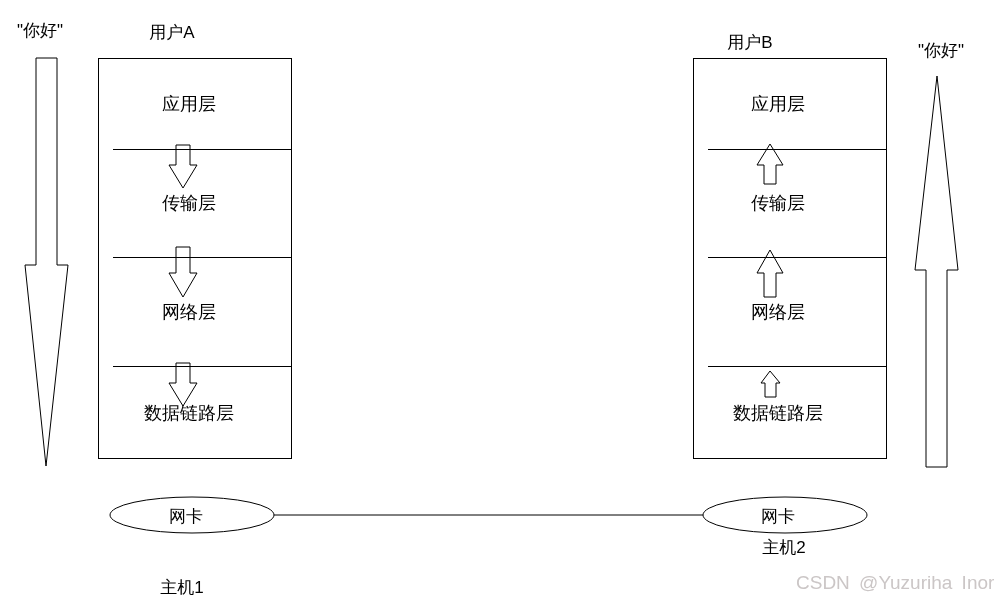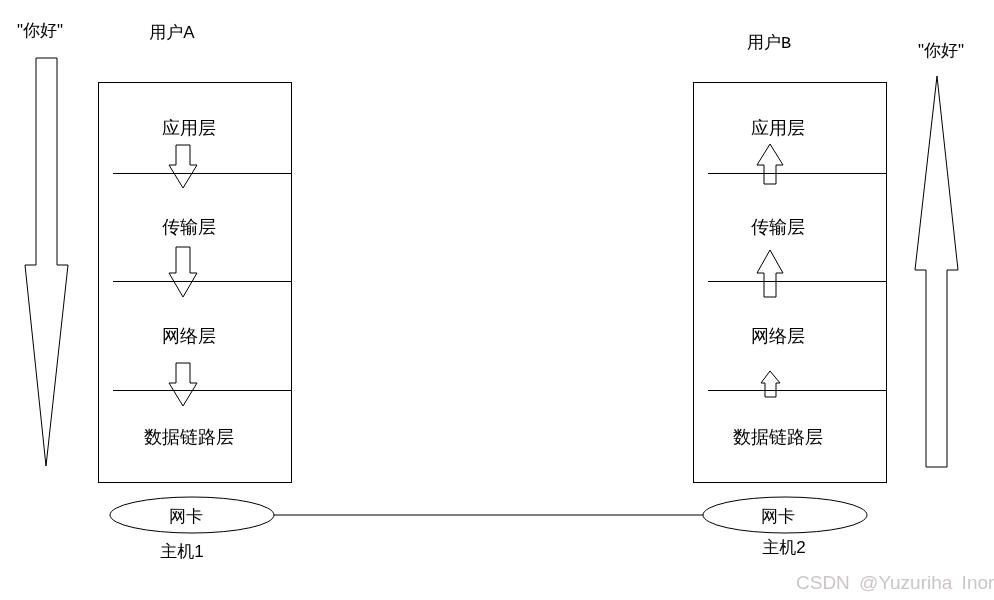--- a/index.html
+++ b/index.html
@@ -3,21 +3,21 @@
 <meta charset="utf-8">
 <style>
   html,body{margin:0;padding:0;background:#ffffff;}
   #canvas{
     position:relative;width:994px;height:600px;background:#ffffff;overflow:hidden;
     font-family:"Liberation Sans","DejaVu Sans",sans-serif;color:#000;
   }
   .label{position:absolute;font-size:17px;color:#000;white-space:nowrap;}
   .label.centered{text-align:center;}
   .stack{
-    position:absolute;top:82px;width:194px;height:401px;
+    position:absolute;top:58px;width:194px;height:401px;
     border:1px solid #000;box-sizing:border-box;
     display:flex;flex-direction:column;background:transparent;padding-left:14px;
   }
   .stack-left{left:98px;}
   .stack-right{left:693px;}
   .layer-row{
     display:flex;align-items:center;justify-content:center;
     font-size:18px;box-sizing:border-box;
   }
   .stack-left .layer-row{padding-right:26px;}
@@ -57,23 +57,23 @@
   <div class="label centered" style="left:132px;top:21px;width:80px;">用户A</div>
 
   <div class="stack stack-left">
     <div class="layer-row bordered" style="flex:91;">应用层</div>
     <div class="layer-row bordered" style="flex:108;">传输层</div>
     <div class="layer-row bordered" style="flex:110;">网络层</div>
     <div class="layer-row" style="flex:92;">数据链路层</div>
   </div>
 
   <div class="label centered" style="left:146px;top:505px;width:80px;">网卡</div>
-  <div class="label centered" style="left:142px;top:540px;width:80px;">主机1</div>
+  <div class="label centered" style="left:142px;top:576px;width:80px;">主机1</div>
 
-  <div class="label centered" style="left:729px;top:31px;width:80px;font-family:Liberation Mono, monospace;">用户B</div>
+  <div class="label centered" style="left:710px;top:31px;width:80px;">用户B</div>
   <div class="label centered" style="left:901px;top:39px;width:80px;">"你好"</div>
 
   <div class="stack stack-right">
     <div class="layer-row bordered" style="flex:91;">应用层</div>
     <div class="layer-row bordered" style="flex:108;">传输层</div>
     <div class="layer-row bordered" style="flex:110;">网络层</div>
     <div class="layer-row" style="flex:92;">数据链路层</div>
   </div>
 
   <div class="label centered" style="left:738px;top:505px;width:80px;">网卡</div>

